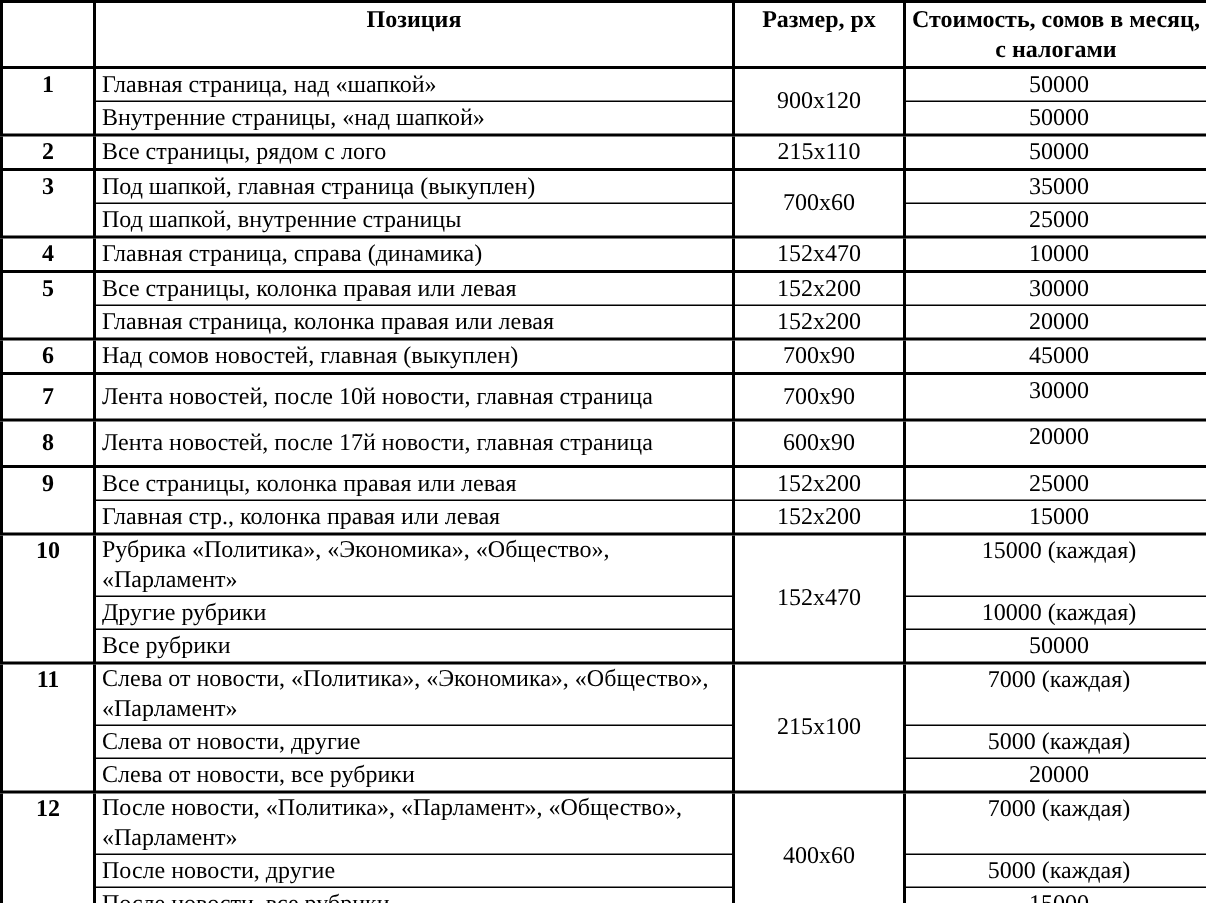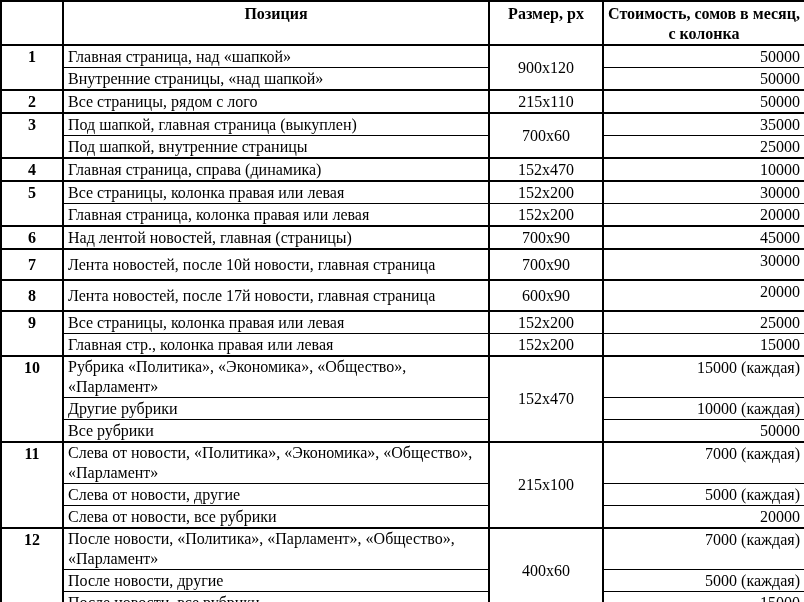--- a/index.html
+++ b/index.html
@@ -60,42 +60,42 @@
     vertical-align: middle;
     padding-left: 4px;
     padding-right: 6px;
   }
   td.size-cell {
     text-align: center;
     vertical-align: middle;
     border-radius: 11px;
   }
   td.cost-cell {
-    text-align: right;
+    text-align: center;
     vertical-align: top;
     padding-left: 8px;
     padding-top: 1px;
   }
 </style>
 </head>
 <body>
 
 <table class="price-table">
   <colgroup>
     <col class="c-num">
     <col class="c-pos">
     <col class="c-size">
     <col class="c-cost">
   </colgroup>
   <thead>
     <tr>
       <th></th>
       <th>Позиция</th>
       <th>Размер, px</th>
-      <th>Стоимость, сомов в месяц, с колонка</th>
+      <th>Стоимость, сомов в месяц, с налогами</th>
     </tr>
   </thead>
   <tbody>
       <tr class="group-start">
         <td class="num-cell" rowspan="2">1</td>
         <td class="pos-cell">Главная страница, над «шапкой»</td>
         <td class="size-cell" rowspan="2">900x120</td>
         <td class="cost-cell">50000</td>
       </tr>
       <tr class="sub-row">
@@ -130,21 +130,21 @@
         <td class="size-cell">152x200</td>
         <td class="cost-cell">30000</td>
       </tr>
       <tr class="sub-row">
         <td class="pos-cell">Главная страница, колонка правая или левая</td>
         <td class="size-cell">152x200</td>
         <td class="cost-cell">20000</td>
       </tr>
       <tr class="group-start">
         <td class="num-cell v-middle" rowspan="1">6</td>
-        <td class="pos-cell">Над лентой новостей, главная (страницы)</td>
+        <td class="pos-cell">Над сомов новостей, главная (выкуплен)</td>
         <td class="size-cell" rowspan="1">700x90</td>
         <td class="cost-cell">45000</td>
       </tr>
       <tr class="group-start tall">
         <td class="num-cell v-middle" rowspan="1">7</td>
         <td class="pos-cell">Лента новостей, после 10й новости, главная страница</td>
         <td class="size-cell" rowspan="1">700x90</td>
         <td class="cost-cell">30000</td>
       </tr>
       <tr class="group-start tall">

